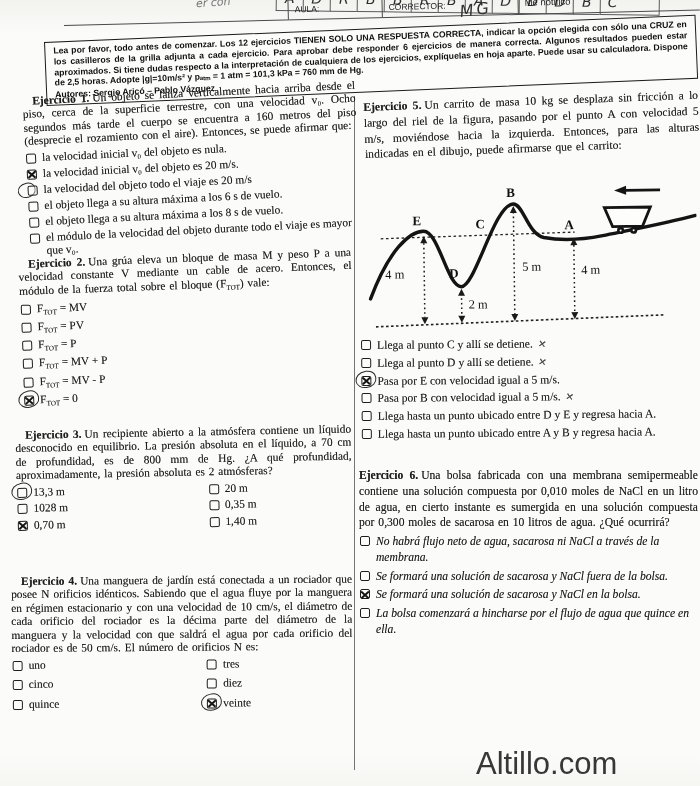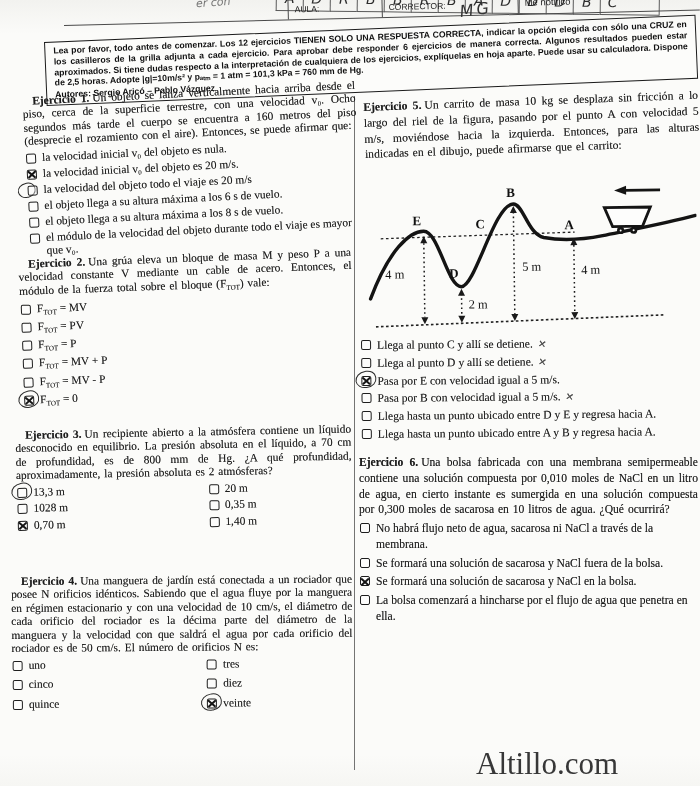--- a/index.html
+++ b/index.html
@@ -51,30 +51,30 @@
 
   #ex1{left:22px;top:95px;width:333px;transform:rotate(-2.8deg);}
   #ex2{left:18px;top:258px;width:333px;transform:rotate(-2.1deg);}
   #ex2 .opt{margin-bottom:3.5px;}
   #ex3{left:15px;top:429px;width:336px;transform:rotate(-1.1deg);}
   #ex4{left:11px;top:575px;width:341px;transform:rotate(-0.4deg);}
   #ex4 .opts2{row-gap:5px;margin-top:2px;}
   #ex5q{left:363px;top:100px;width:335px;transform:rotate(-2.1deg);}
   #ex5o{left:360px;top:338px;width:338px;transform:rotate(-0.5deg);}
   #ex5o .opt{margin-bottom:2px;}
-  #ex6{left:359px;top:455px;width:339px;}
-  #ex6 .opt{margin-bottom:3px;}
+  #ex6{left:359px;top:468px;width:339px;}
+  #ex6 .opt{margin-bottom:3px;font-style:italic;}
 
   .sub{font-size:7px;vertical-align:-2.5px;}
 
   
   .fig{position:absolute;left:366px;top:186px;width:330px;height:152px;transform:rotate(-0.8deg);transform-origin:left top;}
   .fig svg{display:block;}
 
-  .watermark{position:absolute;left:476px;top:746px;font-family:Liberation Serif, serif;font-size:31px;color:#373737;}
+  .watermark{position:absolute;left:476px;top:746px;font-family:Liberation Sans, sans-serif;font-size:31px;color:#373737;}
 </style>
 </head>
 <body>
 
 <div class="paper">
 
   <div class="grid-row">
     <span class="gcell">A</span>
     <span class="gcell">D</span>
     <span class="gcell">R</span>
@@ -323,19 +323,19 @@
     <div class="opt">
         <span class="box"></span>
         <span class="otext">Se formará una solución de sacarosa y NaCl fuera de la bolsa.</span>
       </div>
     <div class="opt">
         <span class="box checked"></span>
         <span class="otext">Se formará una solución de sacarosa y NaCl en la bolsa.</span>
       </div>
     <div class="opt">
         <span class="box"></span>
-        <span class="otext">La bolsa comenzará a hincharse por el flujo de agua que penetra en ella.</span>
+        <span class="otext">La bolsa comenzará a hincharse por el flujo de agua que quince en ella.</span>
       </div>
   </section>
 
   <div class="watermark">Altillo.com</div>
 
 </div>
 
 </body></html>

